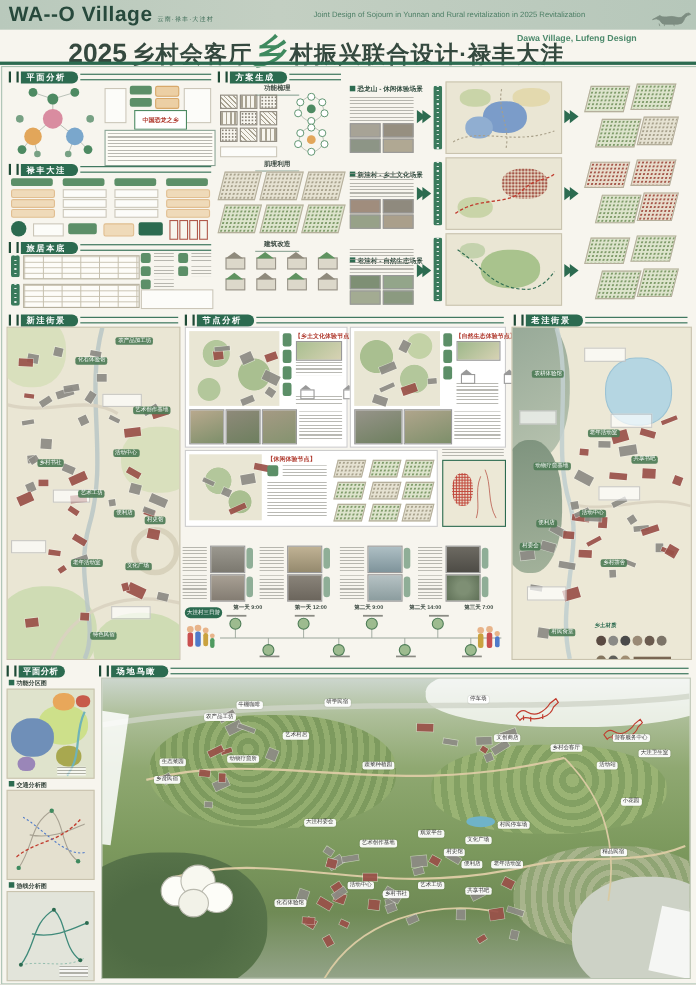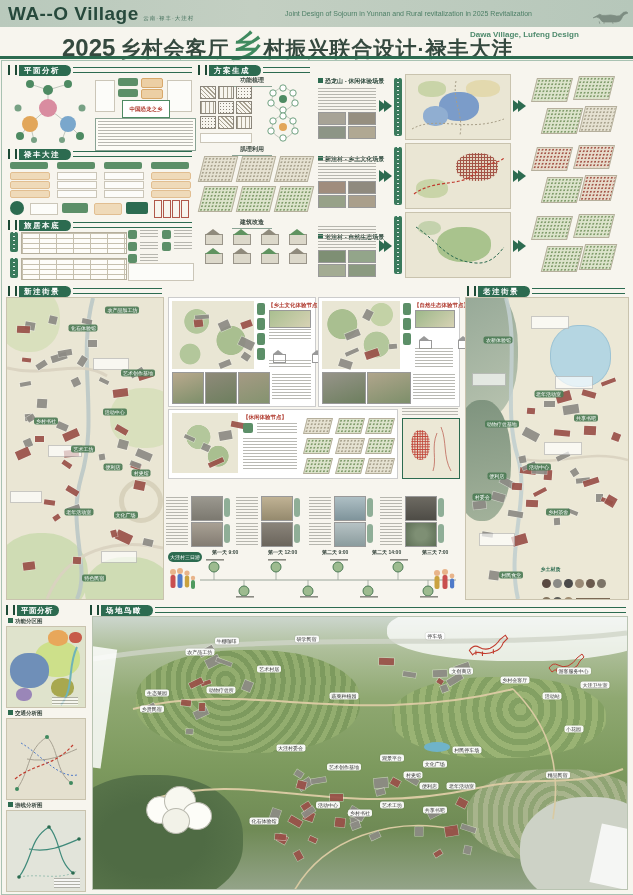--- a/index.html
+++ b/index.html
@@ -408,20 +408,25 @@
         <span class="map-label" style="left: 69%; top: 38%;">活动中心</span>
         <span class="map-label" style="left: 49%; top: 50%;">艺术工坊</span>
         <span class="map-label" style="left: 68%; top: 56%;">便利店</span>
         <span class="map-label" style="left: 86%; top: 58%;">村史馆</span>
         <span class="map-label" style="left: 46%; top: 71%;">老年活动室</span>
         <span class="map-label" style="left: 76%; top: 72%;">文化广场</span>
         <span class="map-label" style="left: 56%; top: 93%;">特色民宿</span>
       </span>
   </div>
 
+  <div class="sec" style="left:168px;top:285px;width:290px">
+      <i class="ic"></i>
+      <span class="pill">节点分析</span>
+      <i class="tail"></i>
+    </div>
 
   <div class="abs" style="left:168px;top:297px;width:146px;height:108px;background:#fff;border:1px solid #ccc">
     <div class="abs" style="left:3px;top:3px;width:82px;height:68px;background:#e9e6d4;background-image:radial-gradient(circle at 30% 30%,#b3c79b 0 16%,transparent 17%),radial-gradient(circle at 72% 58%,#a9bf90 0 20%,transparent 21%),radial-gradient(circle at 22% 78%,#b3c79b 0 12%,transparent 13%)">
         <span class="abs" style="left:0;top:0;width:100%;height:100%">
           <i class="b" style="left: 26.6631%; top: 25.7477%; width: 8.54325px; height: 8.14419px; transform: rotate(-7deg); background: rgb(154, 81, 73);"></i>
           <i class="b" style="left: 85.6045%; top: 75.7972%; width: 7.58826px; height: 6.7286px; transform: rotate(34deg); background: rgb(141, 139, 133);"></i>
           <i class="b" style="left: 57.7496%; top: 29.4948%; width: 10.9851px; height: 9.25746px; transform: rotate(-24deg); background: rgb(141, 139, 133);"></i>
           <i class="b" style="left: 57.7651%; top: 87.5072%; width: 12.0672px; height: 5.73076px; transform: rotate(-22deg); background: rgb(141, 139, 133);"></i>
           <i class="b" style="left: 28.3176%; top: 20.501%; width: 14.1677px; height: 4.14851px; transform: rotate(-5deg); background: rgb(141, 139, 133);"></i>
           <i class="b" style="left: 84.0739%; top: 29.1431%; width: 10.6202px; height: 6.5107px; transform: rotate(-20deg); background: rgb(154, 81, 73);"></i>

